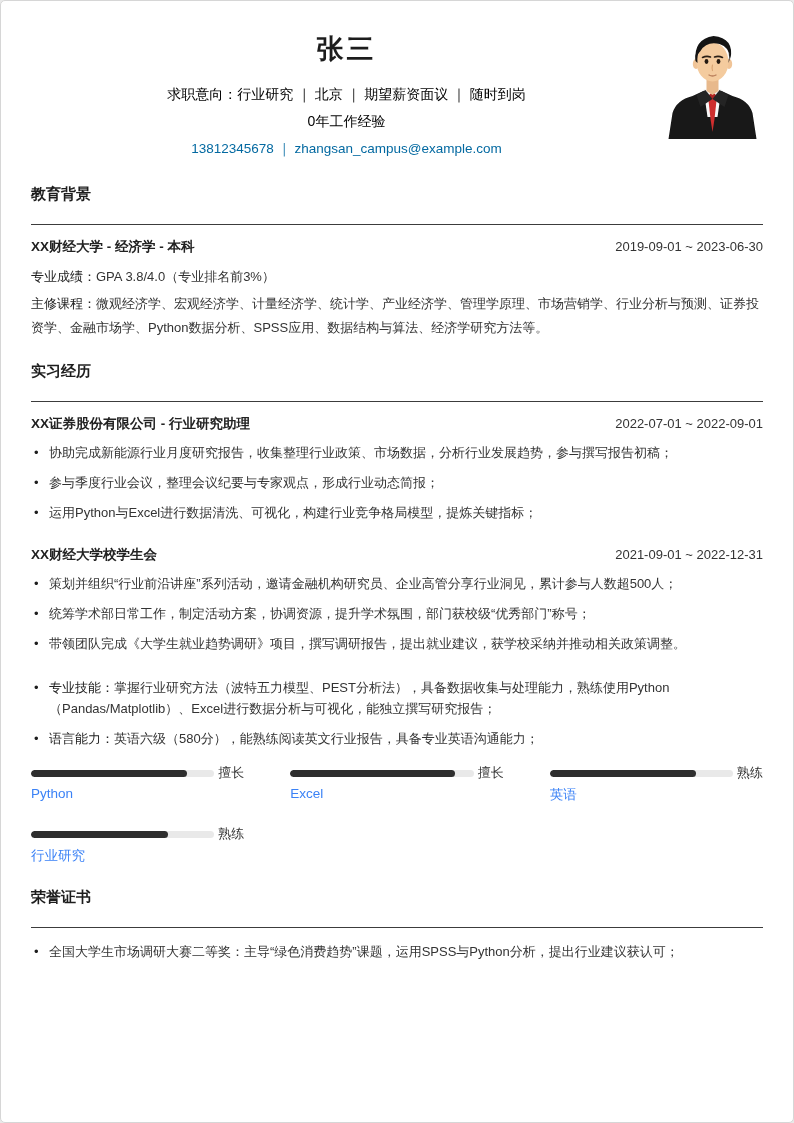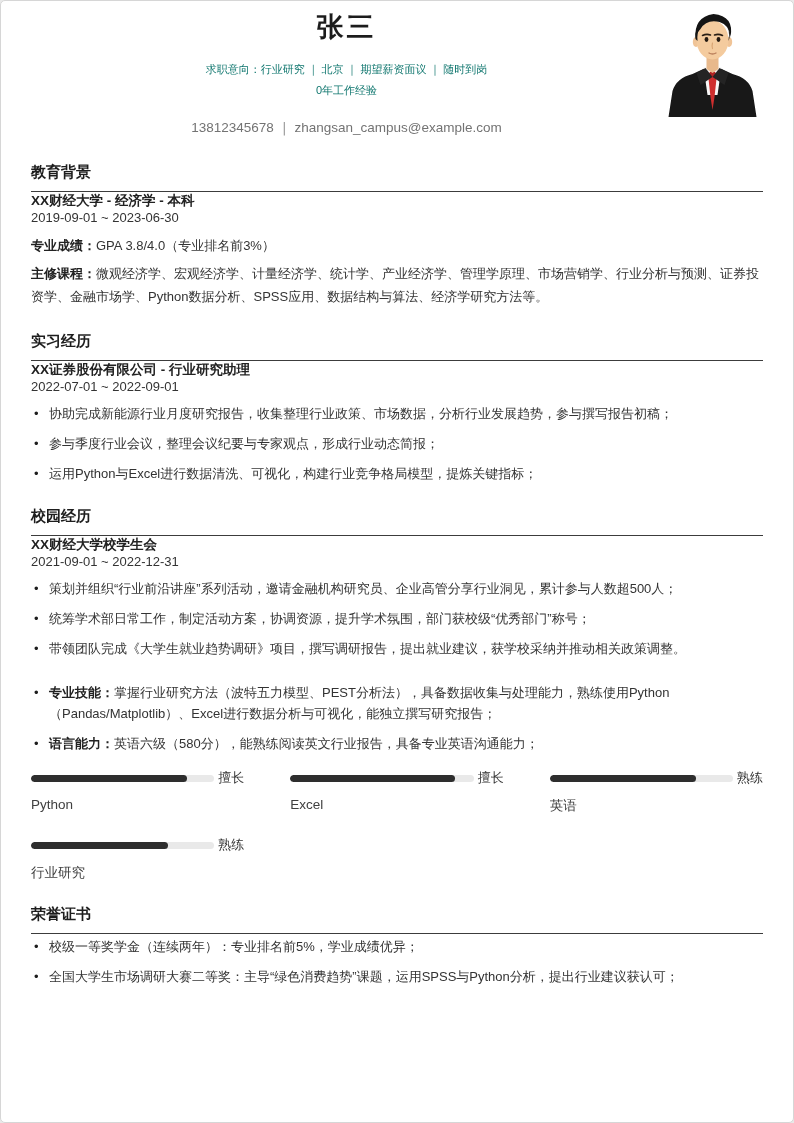--- a/index.html
+++ b/index.html
@@ -4,55 +4,55 @@
 <style>
   * { margin:0; padding:0; box-sizing:border-box; }
   html,body { background:#e9e9e9; }
   body { font-family:"Liberation Sans","DejaVu Sans",sans-serif; }
   .page {
     width:794px; height:1123px; margin:0 auto; background:#ffffff;
     border:1px solid #d6d6d6; border-radius:5px; padding:0 30px;
     color:#333; font-size:13px; overflow:hidden;
   }
   
-  .resume-header { display:flex; }
+  .resume-header { display:flex; padding-top:22px; }
   .header-text { flex:1; text-align:center; padding-top:8px; }
   .name { font-size:27px; font-weight:bold; color:#1c1c1c; letter-spacing:3px; margin-bottom:14px; }
-  .meta-line { font-size:11px; color:#0f766e; line-height:1.9; }
-  .contact-line { font-size:13.5px; color:#737373; line-height:1.9; margin-top:14px; }
+  .meta-line { font-size:14px; color:#000000; line-height:1.9; }
+  .contact-line { font-size:13.5px; color:#0369a1; line-height:1.9; margin-top:2px; }
   .photo-box { width:101px; height:110px; margin-top:6px; flex:0 0 auto; }
   .photo-box svg { display:block; width:100%; height:100%; }
   
   .section { margin-top:23px; }
   .section-title {
     font-size:15px; font-weight:bold; color:#1d1d1d;
-    padding-bottom:9px; border-bottom:1px solid #3c3c3c; 
+    padding-bottom:20px; border-bottom:1px solid #3c3c3c; margin-bottom:13px;
   }
-  .entry-row { display:flex; justify-content:space-between; align-items:baseline; margin-bottom:9px;flex-direction:column; }
+  .entry-row { display:flex; justify-content:space-between; align-items:baseline; margin-bottom:9px; }
   .entry-title { font-size:13.5px; font-weight:bold; color:#222; }
   .entry-date { font-size:13px; color:#333; }
   .kv { line-height:1.8; margin-top:4px; }
-  .kv-label { font-weight:bold; color:#222; }
+  .kv-label { font-weight:normal; color:#222; }
   ul.bullets { list-style:none; margin-top:2px; }
   ul.bullets li {
     position:relative; padding-left:18px; margin-bottom:9px; line-height:1.62; color:#333;
   }
   ul.bullets li::before {
     content:"•"; position:absolute; left:3px; top:0; color:#1d1d1d; font-size:13px;
   }
   
   .bars-grid {
     display:grid; grid-template-columns:repeat(3,1fr);
     column-gap:46px; row-gap:21px; margin-top:15px;
   }
   .bar-top { display:flex; align-items:center; }
   .bar-track { flex:1; height:7px; border-radius:4px; background:#e9e9e9; overflow:hidden; }
   .bar-fill { height:100%; border-radius:4px; background:#2e2e2e; width:0; }
   .bar-level { margin-left:4px; font-size:13px; color:#333; white-space:nowrap;font-family:Liberation Mono, monospace; }
-  .bar-name { margin-top:10px; font-size:13.5px; color:#404040; }
+  .bar-name { margin-top:4px; font-size:13.5px; color:#3b82f6; }
 </style>
 </head>
 <body>
 
 <div class="page">
 
   <div class="resume-header">
     <div class="header-text">
       <div class="name">张三</div>
       <div class="meta-line">求职意向：行业研究 ｜ 北京 ｜ 期望薪资面议 ｜ 随时到岗</div>
@@ -117,21 +117,20 @@
       <div class="entry-date">2022-07-01 ~ 2022-09-01</div>
     </div>
     <ul class="bullets">
       <li>协助完成新能源行业月度研究报告，收集整理行业政策、市场数据，分析行业发展趋势，参与撰写报告初稿；</li>
       <li>参与季度行业会议，整理会议纪要与专家观点，形成行业动态简报；</li>
       <li>运用Python与Excel进行数据清洗、可视化，构建行业竞争格局模型，提炼关键指标；</li>
     </ul>
   </div>
 
   <div class="section">
-    <div class="section-title">校园经历</div>
     <div class="entry-row">
       <div class="entry-title">XX财经大学校学生会</div>
       <div class="entry-date">2021-09-01 ~ 2022-12-31</div>
     </div>
     <ul class="bullets">
       <li>策划并组织“行业前沿讲座”系列活动，邀请金融机构研究员、企业高管分享行业洞见，累计参与人数超500人；</li>
       <li>统筹学术部日常工作，制定活动方案，协调资源，提升学术氛围，部门获校级“优秀部门”称号；</li>
       <li>带领团队完成《大学生就业趋势调研》项目，撰写调研报告，提出就业建议，获学校采纳并推动相关政策调整。</li>
     </ul>
   </div>
@@ -177,20 +176,19 @@
           <div class="bar-level">熟练</div>
         </div>
         <div class="bar-name">行业研究</div>
       </div>
     </div>
   </div>
 
   <div class="section">
     <div class="section-title">荣誉证书</div>
     <ul class="bullets">
-      <li>校级一等奖学金（连续两年）：专业排名前5%，学业成绩优异；</li>
       <li>全国大学生市场调研大赛二等奖：主导“绿色消费趋势”课题，运用SPSS与Python分析，提出行业建议获认可；</li>
 
     </ul>
 
   </div>
 
 </div>
 
 </body></html>

